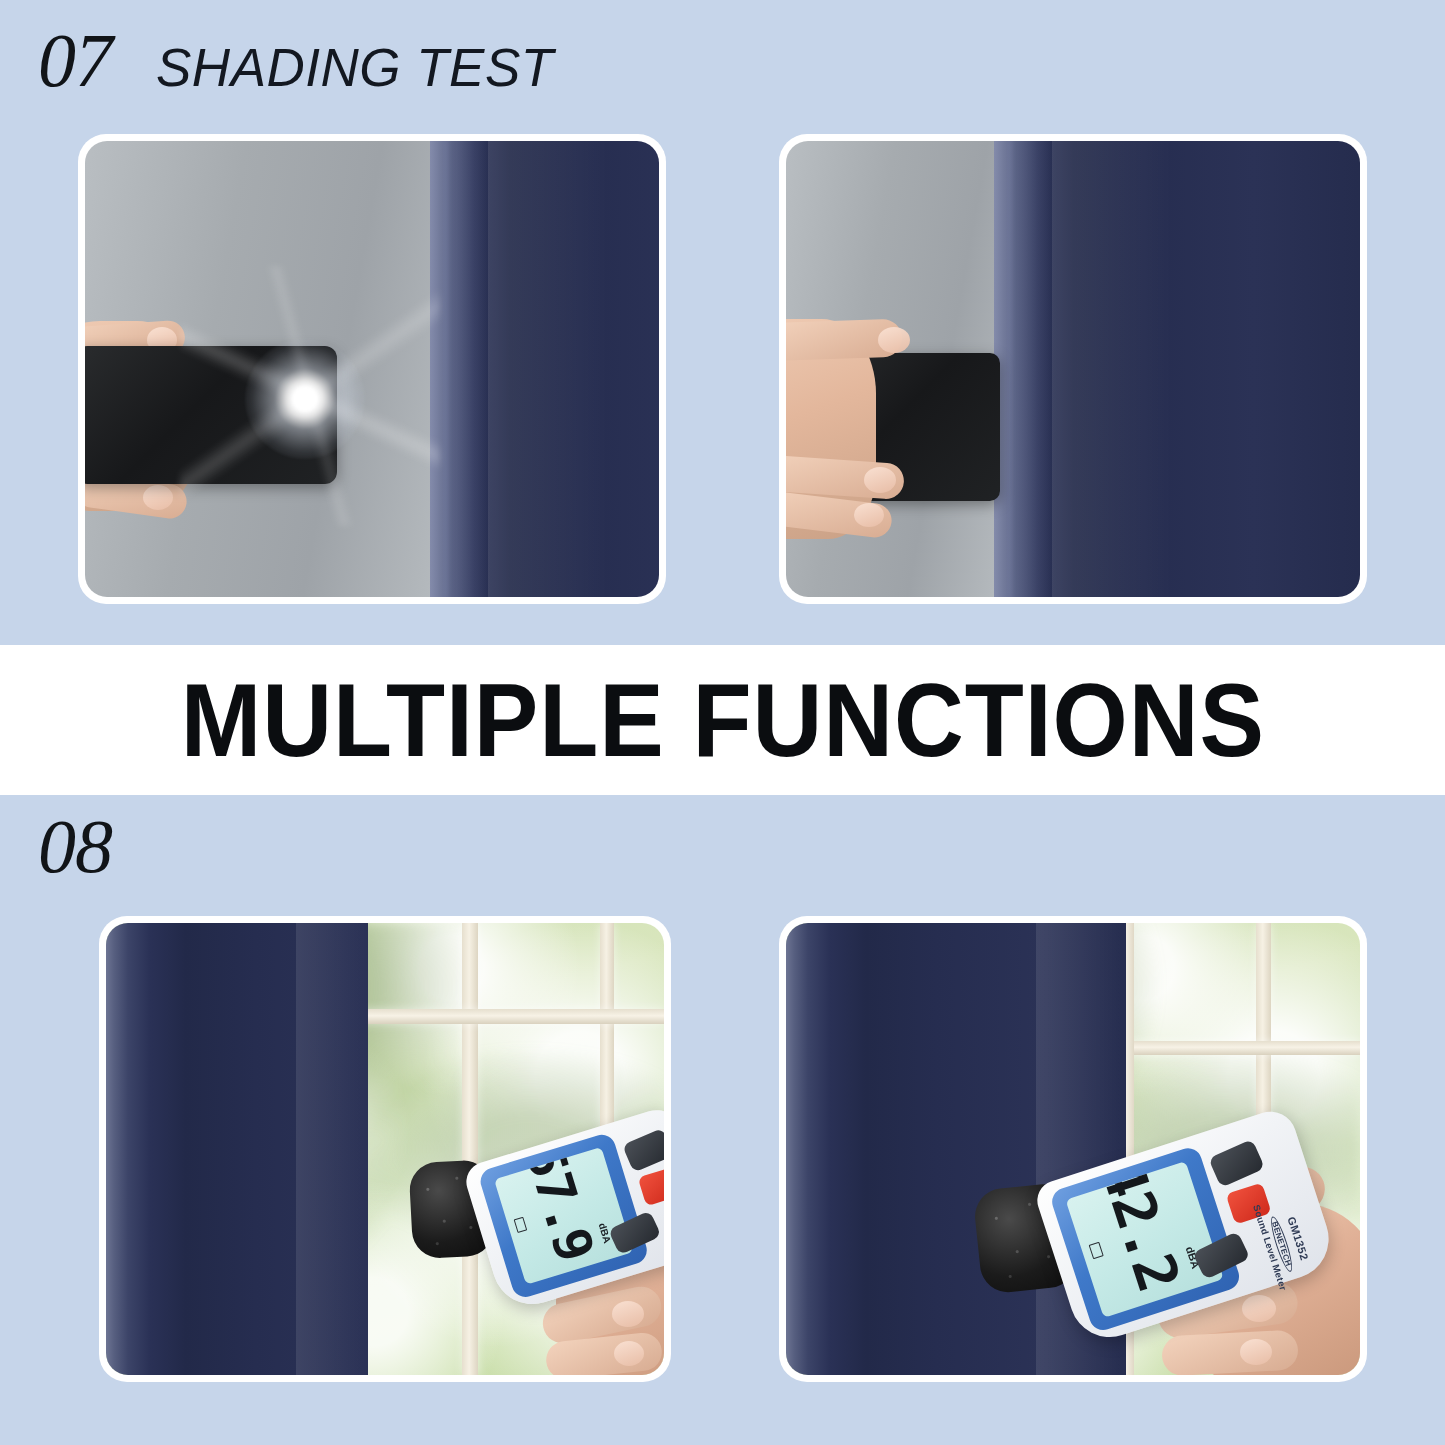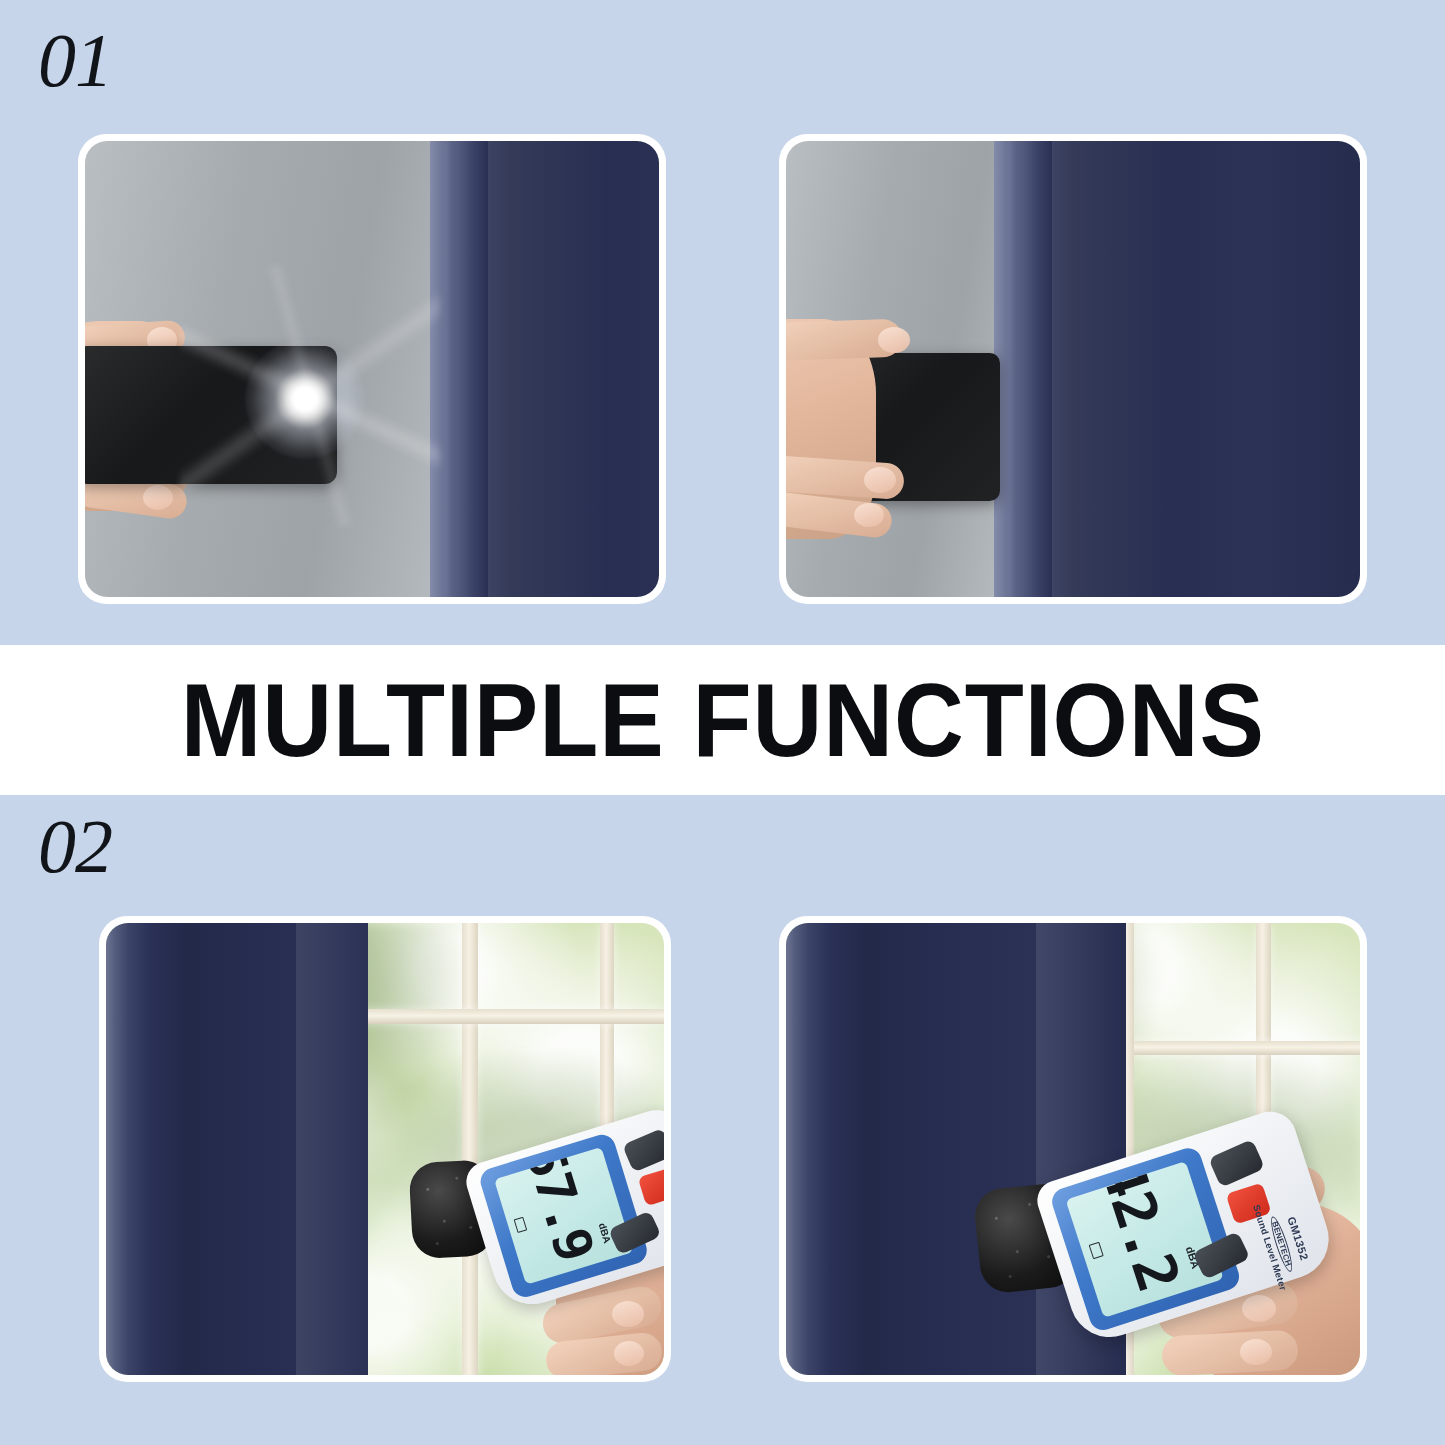--- a/index.html
+++ b/index.html
@@ -309,21 +309,22 @@
     color: #0b0d10;
     letter-spacing: 1px;
     transform: scaleX(0.93);
     white-space: nowrap;
   }
 </style>
 </head>
 <body>
 
 <div class="section-head sec1">
-  <span class="step-num">01</span>
+  <span class="step-num">07</span>
+  <span class="step-title">SHADING TEST</span>
 </div>
 
 <div class="photo" id="photo-1">
   <div class="photo-inner">
     <div class="wall" style="width:345px;"></div>
     <div class="curtain soft-left" style="left:345px; right:0;">
       <div class="seam"></div>
       <div class="sheen"></div>
     </div>
 
@@ -359,21 +360,21 @@
     <div class="finger" style="left:-34px; top:356px; width:140px; height:34px; transform:rotate(7deg);"></div>
     <div class="nail" style="left:68px; top:362px; width:30px; height:24px;"></div>
   </div>
 </div>
 
 <div id="banner">
   <div id="banner-text">MULTIPLE FUNCTIONS</div>
 </div>
 
 <div class="section-head sec2">
-  <span class="step-num">02</span>
+  <span class="step-num">08</span>
 </div>
 
 <div class="photo" id="photo-3">
   <div class="photo-inner">
     <div class="window" style="left:0; right:0;">
       <div class="leafdark"></div>
     </div>
     <div class="mullion-v" style="left:356px; top:0; bottom:0; width:16px;"></div>
     <div class="mullion-v" style="left:494px; top:0; bottom:0; width:14px;"></div>
     <div class="mullion-h" style="left:250px; right:0; top:86px; height:15px;"></div>

